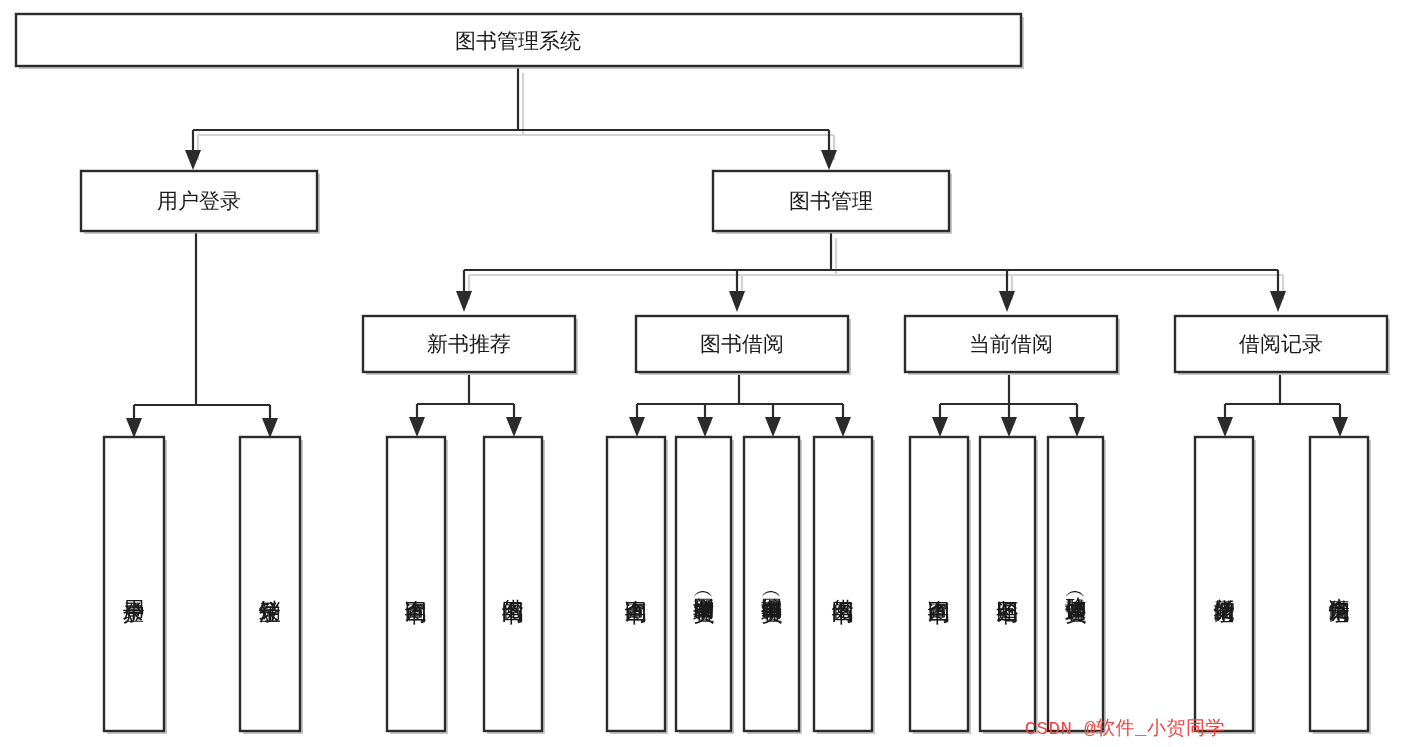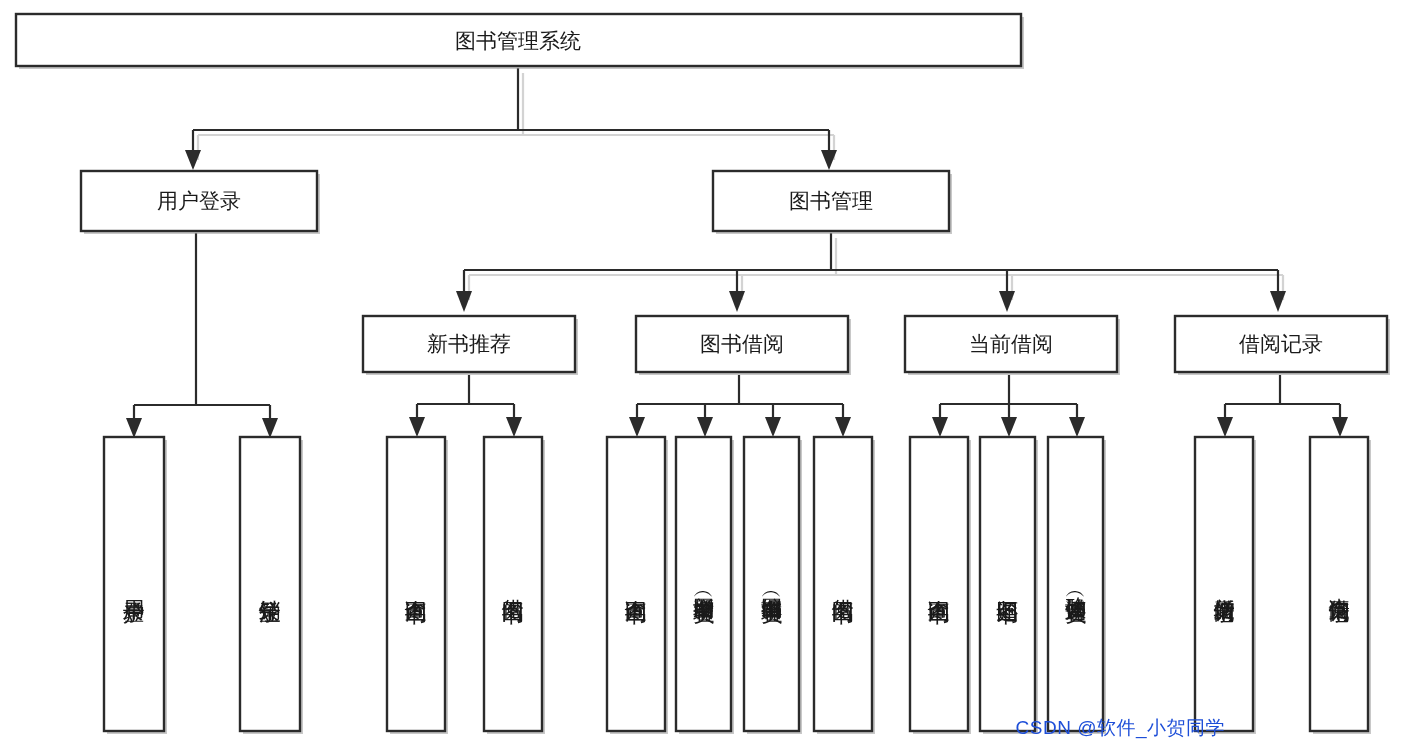--- a/index.html
+++ b/index.html
@@ -71,23 +71,23 @@
     display: flex;
     align-items: center;
     justify-content: center;
     white-space: nowrap;
     pointer-events: none;
   }
   .watermark {
     position: absolute;
     right: 10px;
     bottom: 6px;
-    font-family: Liberation Sans, sans-serif;
+    font-family: Liberation Mono, monospace;
     font-size: 19px;
-    color: #1d4ed8;
+    color: #ef4444;
     letter-spacing: 0.5px;
     white-space: nowrap;
   }
 </style>
 </head>
 <body>
 
 <div id="diagram-root">
 
   <svg class="flow" viewBox="0 0 1405 747" xmlns="http://www.w3.org/2000/svg">

